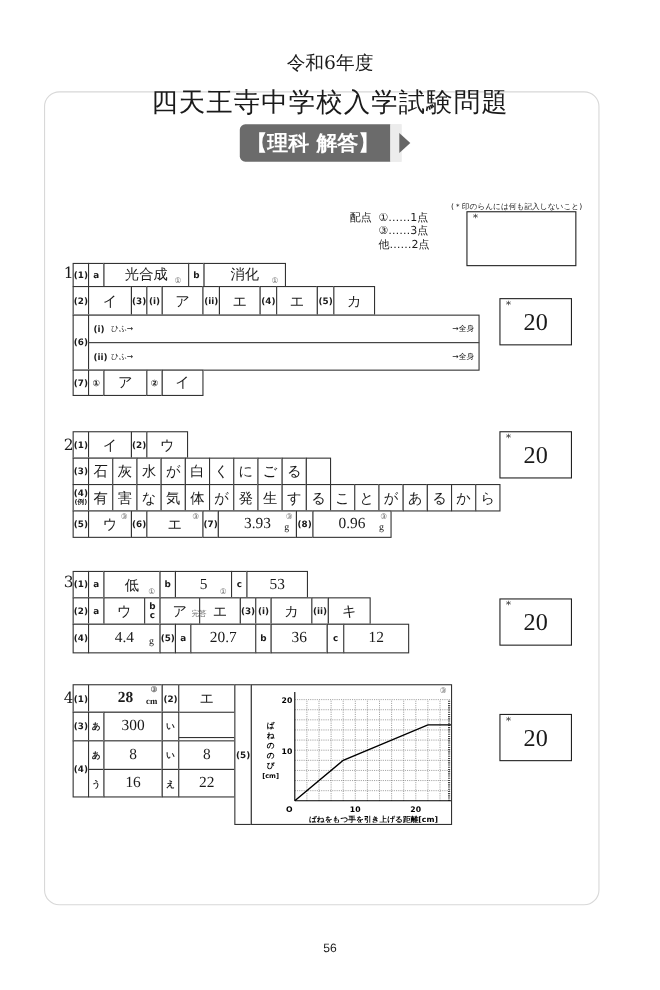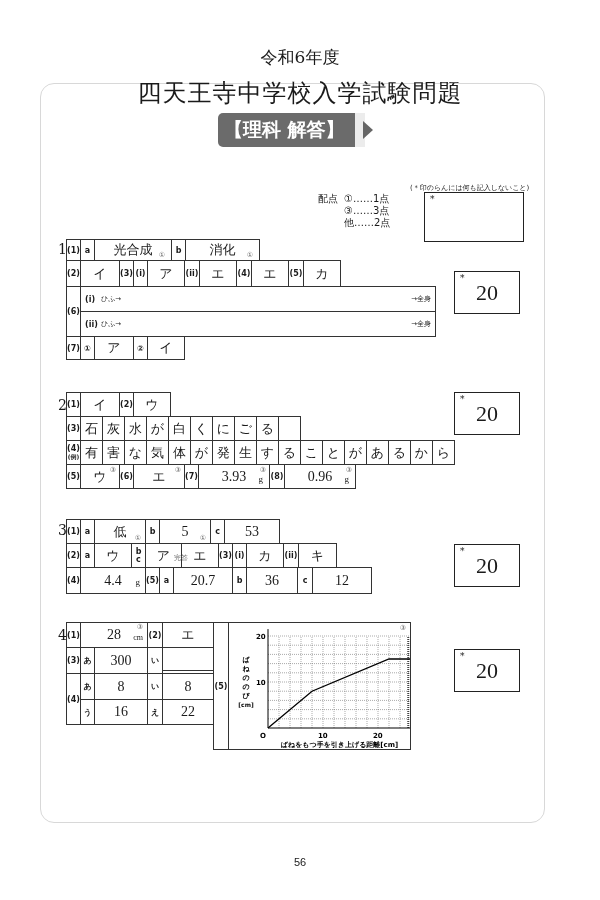--- a/index.html
+++ b/index.html
@@ -242,21 +242,21 @@
 <div class="cell q" style="left:297px;top:567px;width:16px;height:27px;">c</div>
 <div class="cell num" style="left:312px;top:567px;width:60px;height:27px;">12</div>
 
 <div class="scorebox" style="left:454px;top:544px;width:66px;height:43px;">
   <span class="ast">*</span>
   <span class="val" style="font-size:22px;">20</span>
 </div>
 
 <div class="secnum" style="left:58px;top:627px;">4</div>
 <div class="cell q" style="left:66px;top:622px;width:15px;height:26px;">(1)</div>
-<div class="cell num" style="left:80px;top:622px;width:68px;height:26px;">
+<div class="cell num" style="left:80px;top:622px;width:68px;height:26px;font-weight:bold;">
   <span>28</span>
   <span class="unit" style="right:4px;bottom:5px;font-size:8px;">cm</span>
   <span class="mark" style="right:4px;top:0px;">③</span>
 </div>
 <div class="cell q" style="left:147px;top:622px;width:16px;height:26px;">(2)</div>
 <div class="cell ans" style="left:162px;top:622px;width:52px;height:26px;">エ</div>
 
 <div class="cell q" style="left:66px;top:647px;width:15px;height:27px;">(3)</div>
 <div class="cell q" style="left:80px;top:647px;width:15px;height:27px;">あ</div>
 <div class="cell num" style="left:94px;top:647px;width:54px;height:27px;">300</div>

